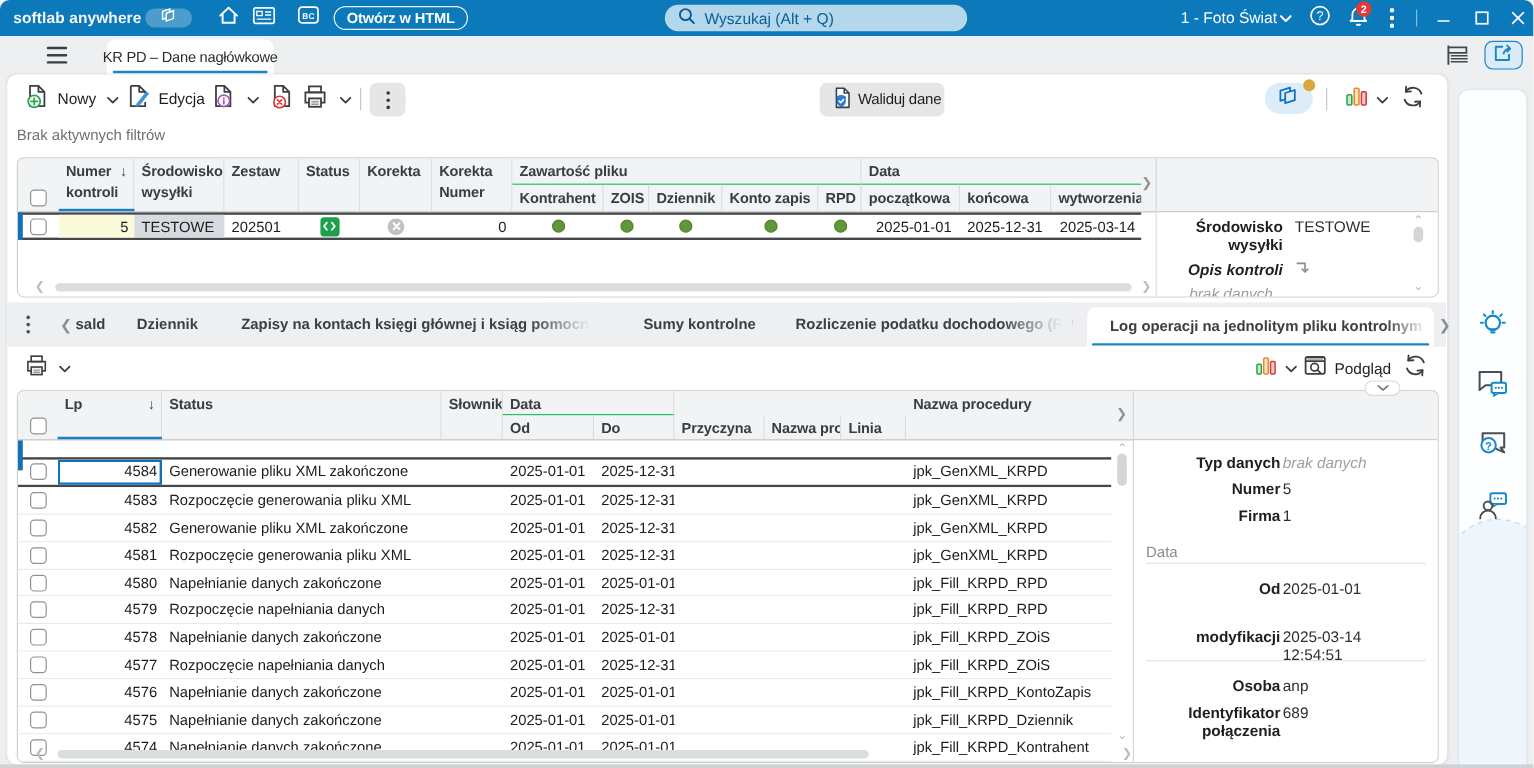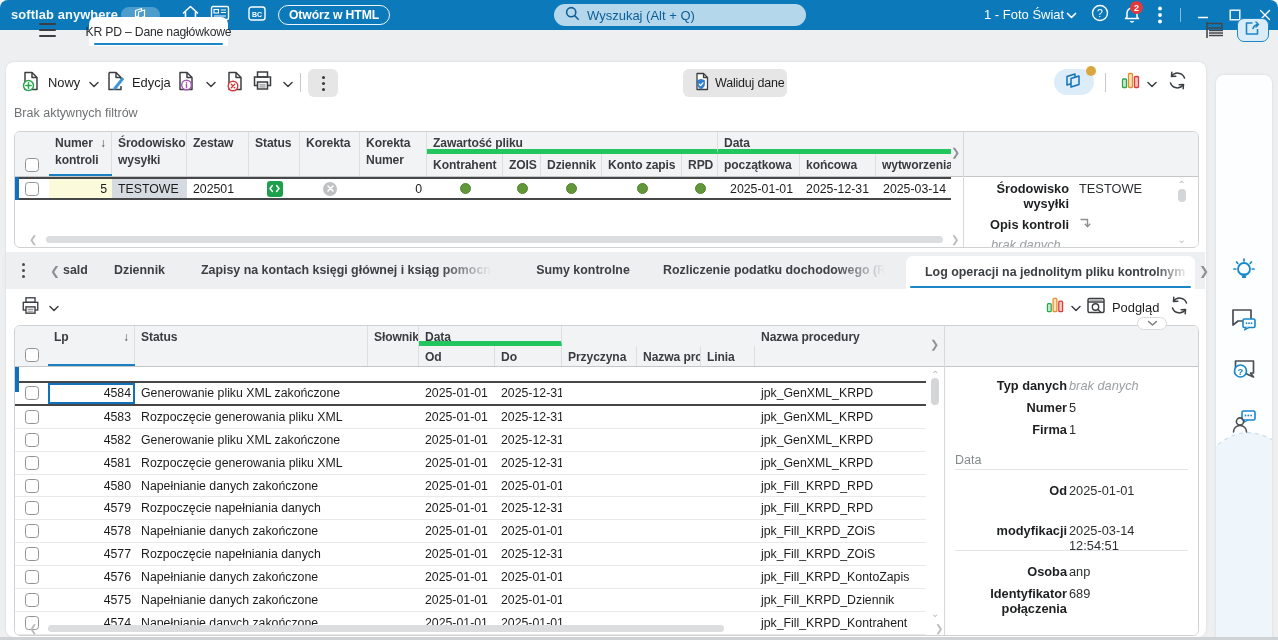--- a/index.html
+++ b/index.html
@@ -13,21 +13,21 @@
   .tb-ic { position:absolute; top:4px; width:24px; height:22px; display:flex; align-items:center; justify-content:center; }
   .open-html { position:absolute; left:278px; top:5px; width:112px; height:20px; border:1.5px solid #eef5fa; border-radius:10px; color:#ffffff; font-size:12.2px; font-weight:700; display:flex; align-items:center; justify-content:center; letter-spacing:-0.1px; white-space:nowrap; }
   .searchbox { position:absolute; left:554px; top:4px; width:252px; height:22px; background:#b5d7ec; border-radius:11px; display:flex; align-items:center; color:#0b5e97; font-size:13px; }
   .searchbox svg { margin:0 7px 0 11px; }
   .company { position:absolute; left:984px; top:0; height:30px; line-height:30px; color:#ffffff; font-size:13px; }
   .tb-right { position:absolute; top:0; height:30px; display:flex; align-items:center; justify-content:center; }
   .badge { position:absolute; left:1130px; top:1px; min-width:13px; height:13px; background:#e03a3a; border-radius:7px; color:#fff; font-size:9px; font-weight:700; display:flex; align-items:center; justify-content:center; padding:0 3px; }
   .tb-divider { position:absolute; left:1180px; top:8px; width:1px; height:14px; background:rgba(255,255,255,.5); }
 
   
-  #tabbar { position:absolute; left:0; top:14px; width:1278px; height:32px;border-radius:13px; }
+  #tabbar { position:absolute; left:0; top:30px; width:1278px; height:32px;border-radius:13px; }
   .hamburger { position:absolute; left:39px; top:9px; width:17px; height:14px; display:flex; flex-direction:column; justify-content:space-between; }
   .hamburger span { height:2.2px; background:#3b3f42; border-radius:1px; }
   .doc-tab { position:absolute; left:89px; top:3px; width:139px; height:29px; background:#ffffff; border-radius:7px 7px 0 0; color:#2a2d30; font-size:12.2px; font-weight:400; letter-spacing:-0.2px; display:flex; align-items:center; justify-content:center; white-space:nowrap; }
   .doc-tab .underline { position:absolute; left:5px; right:5px; bottom:1px; height:2.5px; background:#1b86c6; border-radius:2px; }
   .pin-panel-ic { position:absolute; left:1204px; top:7px; }
   .share-btn { position:absolute; left:1237px; top:4px; width:32px; height:24px; background:#d9ecf8; border:1.6px solid #1e86c3; border-radius:7px; display:flex; align-items:center; justify-content:center; }
 
   
   #main { position:absolute; left:6px; top:62px; width:1200px; height:575px; background:#ffffff; border-radius:8px; box-shadow:0 0 3px rgba(0,0,0,.10); }
   #bottomstrip { position:absolute; left:0; top:637px; width:1278px; height:3px; background:#cfd2d4; }
@@ -43,21 +43,21 @@
   .layers-pill { position:absolute; left:1048px; top:7px; width:40px; height:26px; background:#dcedf9; border-radius:13px; display:flex; align-items:center; justify-content:center; }
   .gold-dot { position:absolute; left:1080px; top:4px; width:10px; height:10px; border-radius:50%; background:#d9a73e; }
 
   #filterline { position:absolute; left:8px; top:44px; font-size:12.5px; color:#6e7173; }
 
   
   .grid-box { position:absolute; left:8px; width:1185px; border:1px solid #cfd1d3; border-radius:6px; background:#fff; overflow:hidden; }
   .ghead { position:absolute; left:0; top:0; width:100%; background:#f2f3f4; border-bottom:1px solid #c4c6c8; }
   .hcell { position:relative; font-size:12.1px; font-weight:700; color:#3a3d40; padding:3px 0 0 6px; border-right:1px solid #dcdee0; white-space:nowrap; overflow:hidden; letter-spacing:-0.1px; }
   .hcell.nb { border-right:none; }
-  .hcell.group { border-bottom:5px solid #22c55e; }
+  .hcell.group { border-bottom:1px solid #22c55e; }
   .sort-arrow { position:absolute; right:5px; top:3px; color:#4a4d50; font-weight:400; font-size:12px; }
   .cb { width:14px; height:14px; border:1.4px solid #8f9397; border-radius:3.5px; background:#fff; }
   .blue-col-underline { position:absolute; height:2px; background:#1b7fc3; bottom:0; z-index:4; }
   .row-sel-bar { position:absolute; left:0; width:4px; background:#1272b9; z-index:6; }
   .gcell { font-size:12.3px; color:#1c1c1c; display:flex; align-items:center; white-space:nowrap; overflow:hidden; }
   .gcell.num { justify-content:flex-end; padding-right:5px; }
   .gcell.ctr { justify-content:center; }
   .gcell.txt { padding-left:6px; }
 
   
@@ -463,21 +463,21 @@
         <div class="hthumb" style="left:29px; width:897px;"></div>
         <span class="scroll-arrow" style="left:934px">❯</span>
       </div>
 
       <div id="g1-div"></div>
       <div id="det1">
         <div class="det1-row" style="top:4px;">
           <div class="det-label"><span>Środowisko</span><br><span>wysyłki</span></div>
           <div class="det-value">TESTOWE</div>
         </div>
-        <div class="det1-row" style="top:40px;">
+        <div class="det1-row" style="top:40px;font-style:italic;">
           <div class="det-label">Opis kontroli</div>
           <div class="det-value"><svg width="14" height="12" viewBox="0 0 14 12">
                 <path d="M1.5 2.5 H8.5 V9" fill="none" stroke="#8d9093" stroke-width="1.4"></path>
                 <path d="M5.8 6.8 L8.5 9.7 L11.2 6.8" fill="none" stroke="#8d9093" stroke-width="1.4" stroke-linejoin="round"></path>
               </svg></div>
         </div>
         <div class="det-value muted-it" style="position:absolute; left:27px; top:60px;">brak danych</div>
         <span class="scroll-arrow" style="position:absolute; right:12px; top:3px;">⌃</span>
         <div class="vthumb" style="right:12px; top:12px; height:13px;"></div>
         <span class="scroll-arrow" style="position:absolute; right:12px; bottom:2px;">⌄</span>

